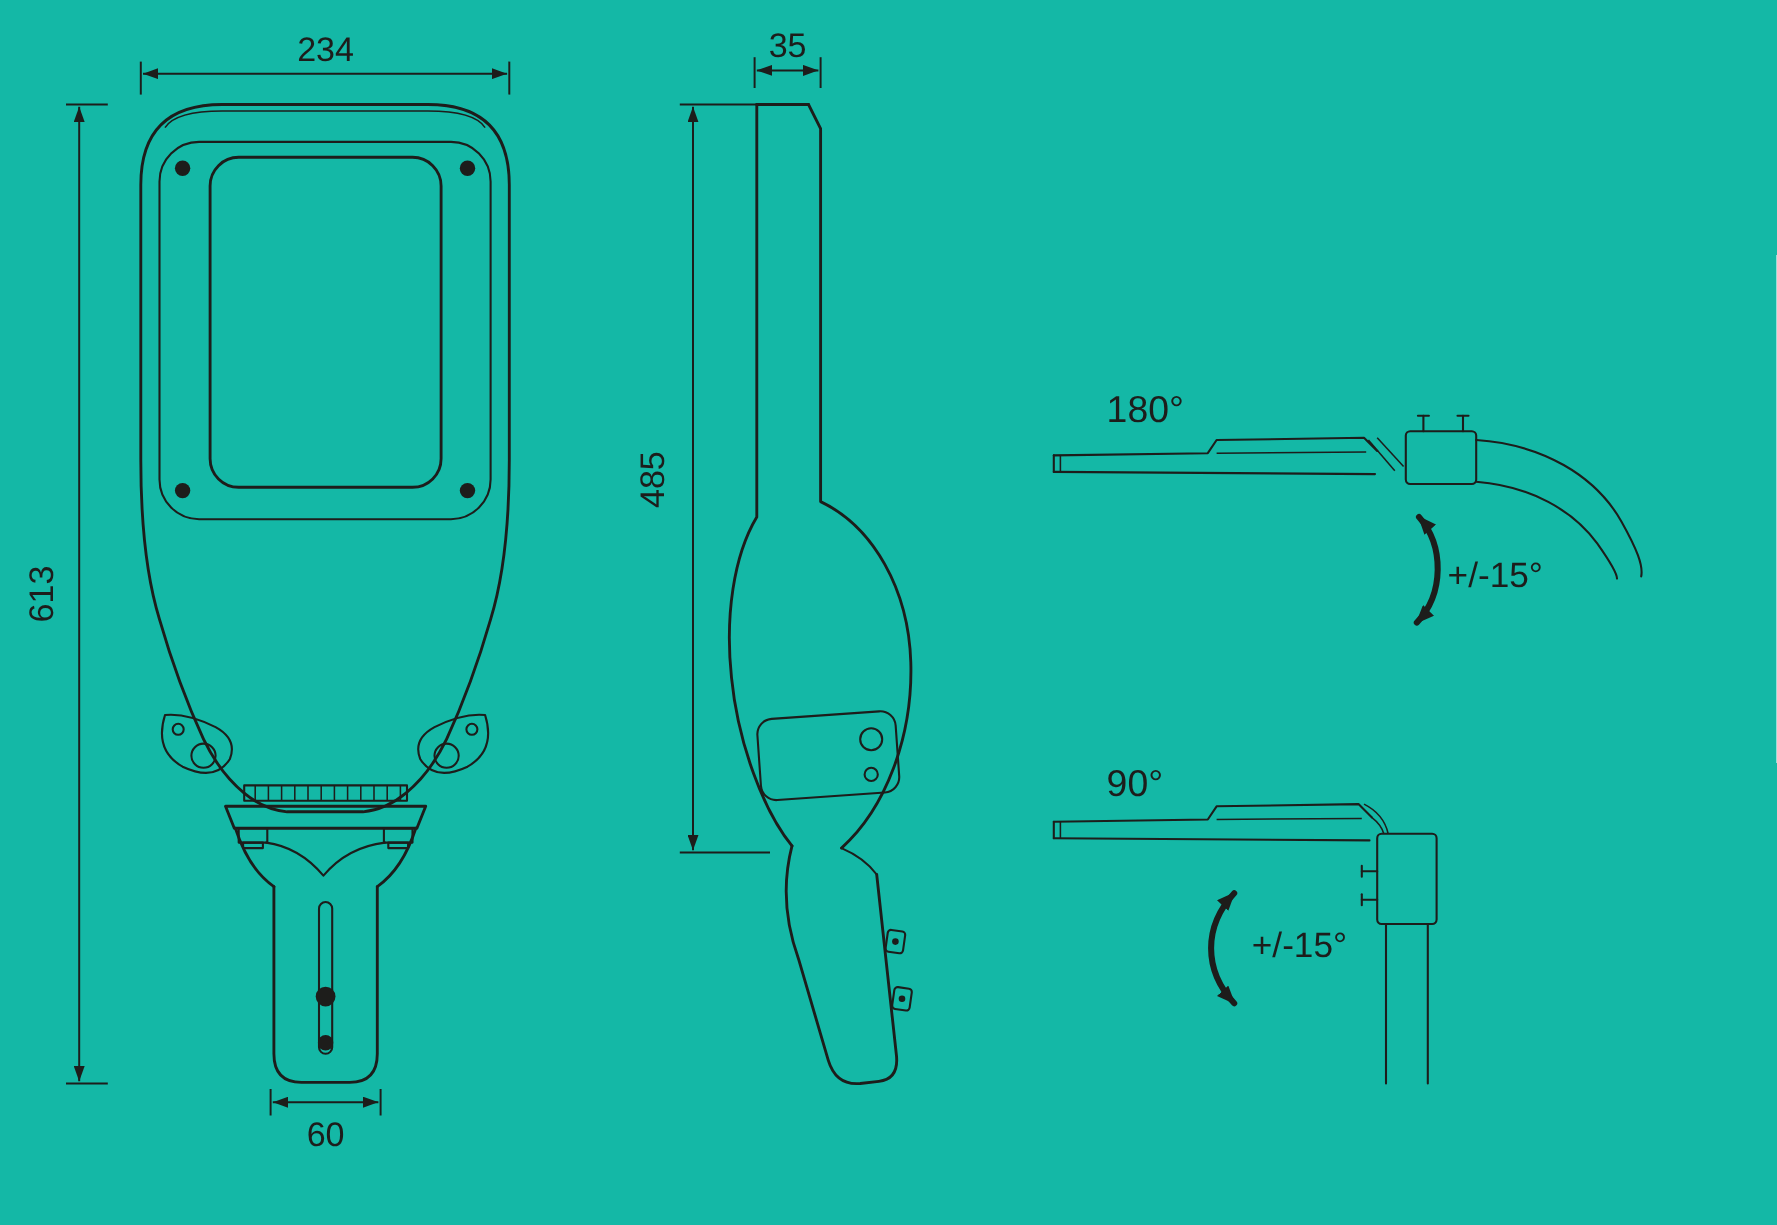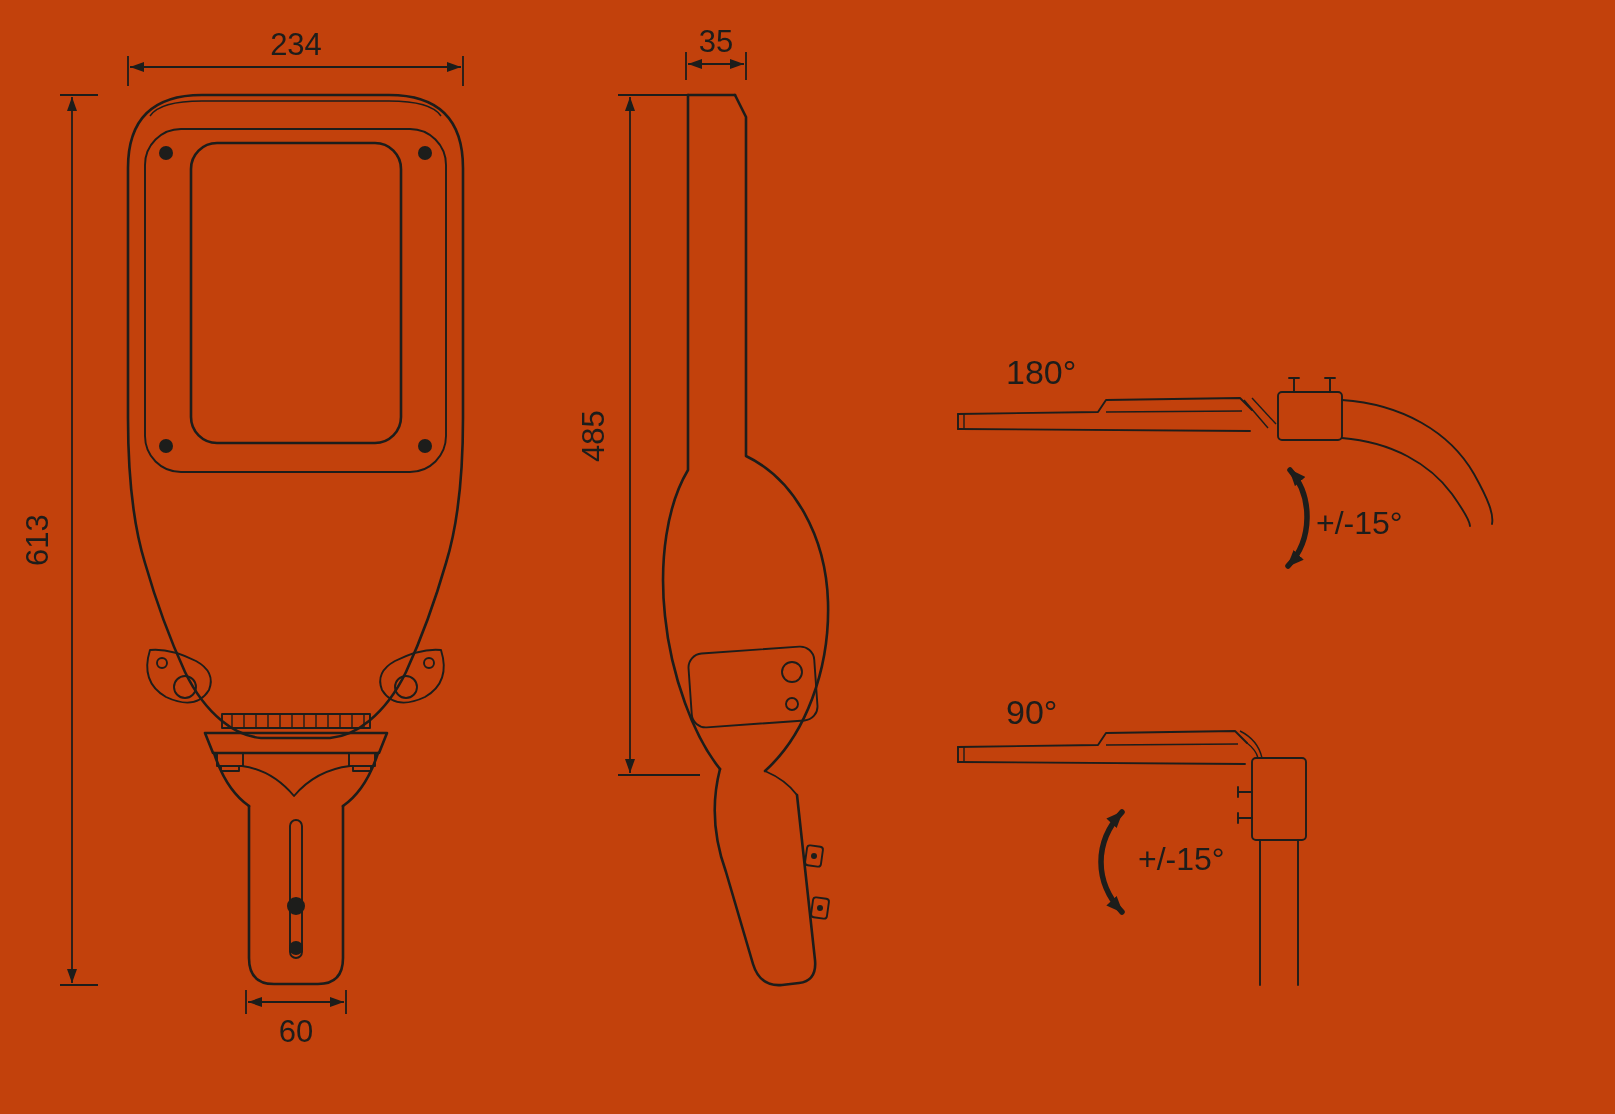--- a/index.html
+++ b/index.html
@@ -1,20 +1,20 @@
 <!DOCTYPE html>
 <html><head>
 <meta charset="utf-8">
 <style>
   html, body { margin: 0; padding: 0; background: #ffffff; }
   .canvas {
     position: relative;
     width: 1615px;
     height: 1114px;
-    background: #c2410c;
+    background: #14b8a6;
     overflow: hidden;
   }
   svg { display: block; }
   svg text {
     font-family: "Liberation Sans", "DejaVu Sans", sans-serif;
     fill: #1d1d1b;
     stroke: none;
   }
   .dim-label   { font-size: 31px; }
   .angle-label { font-size: 34px; }

